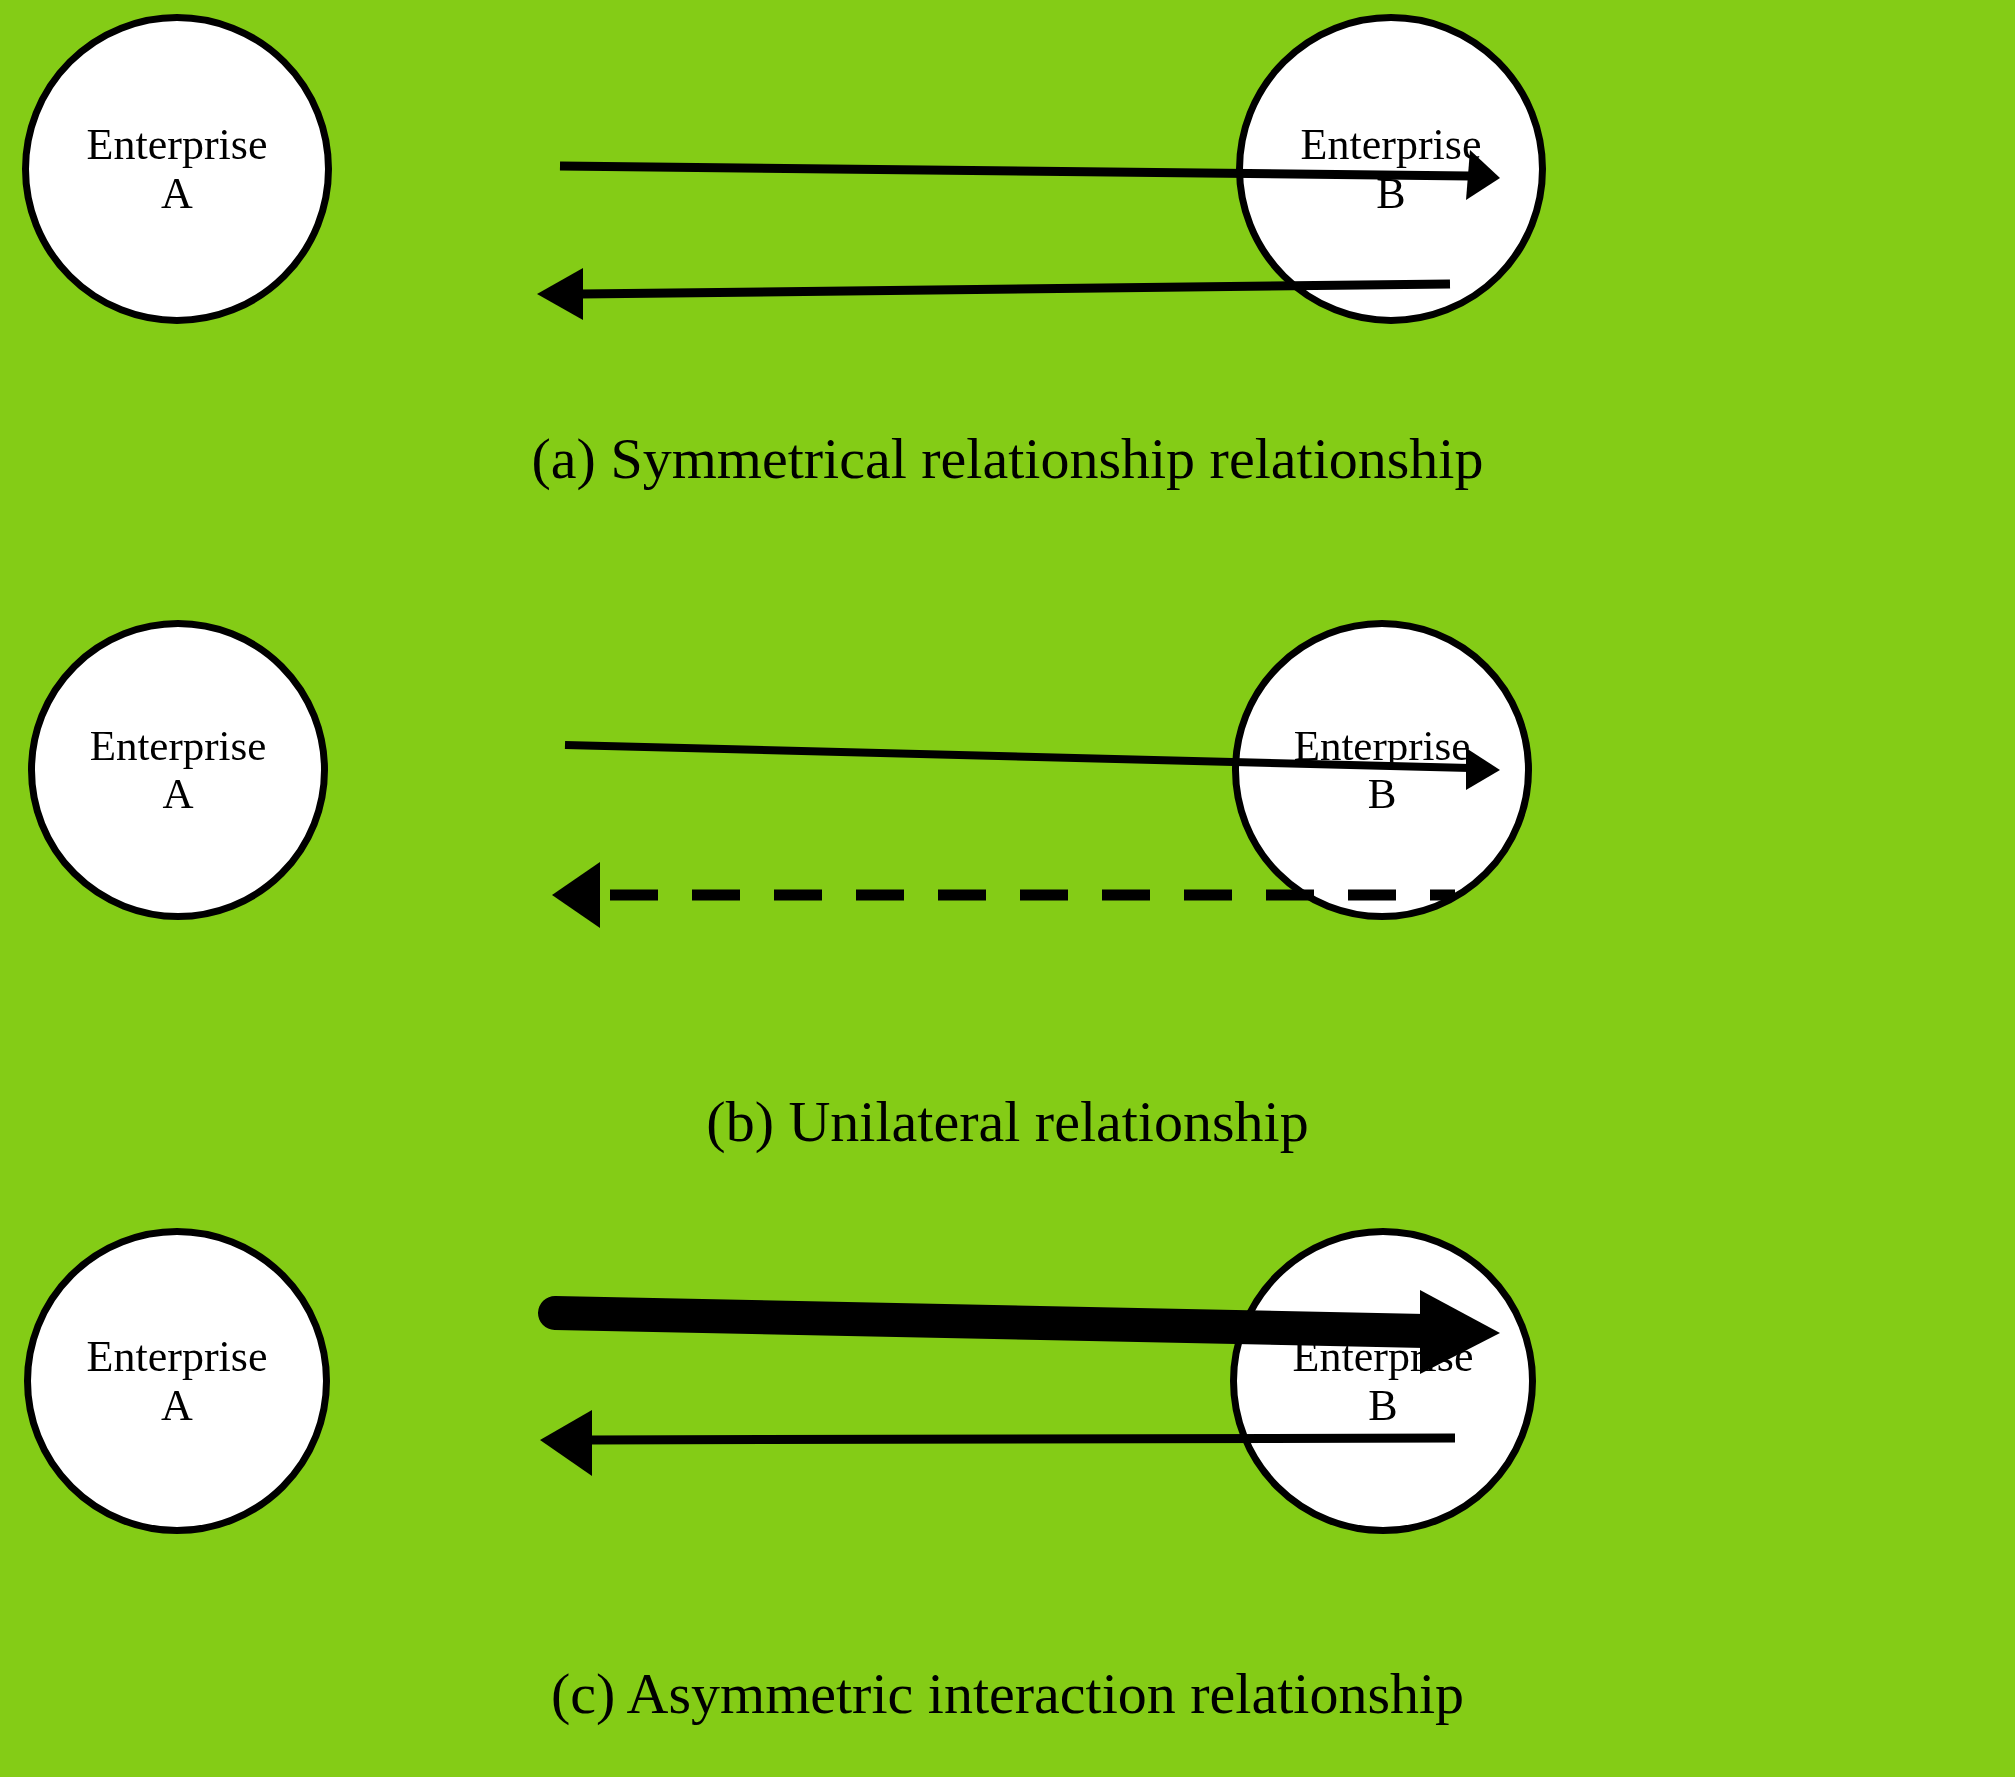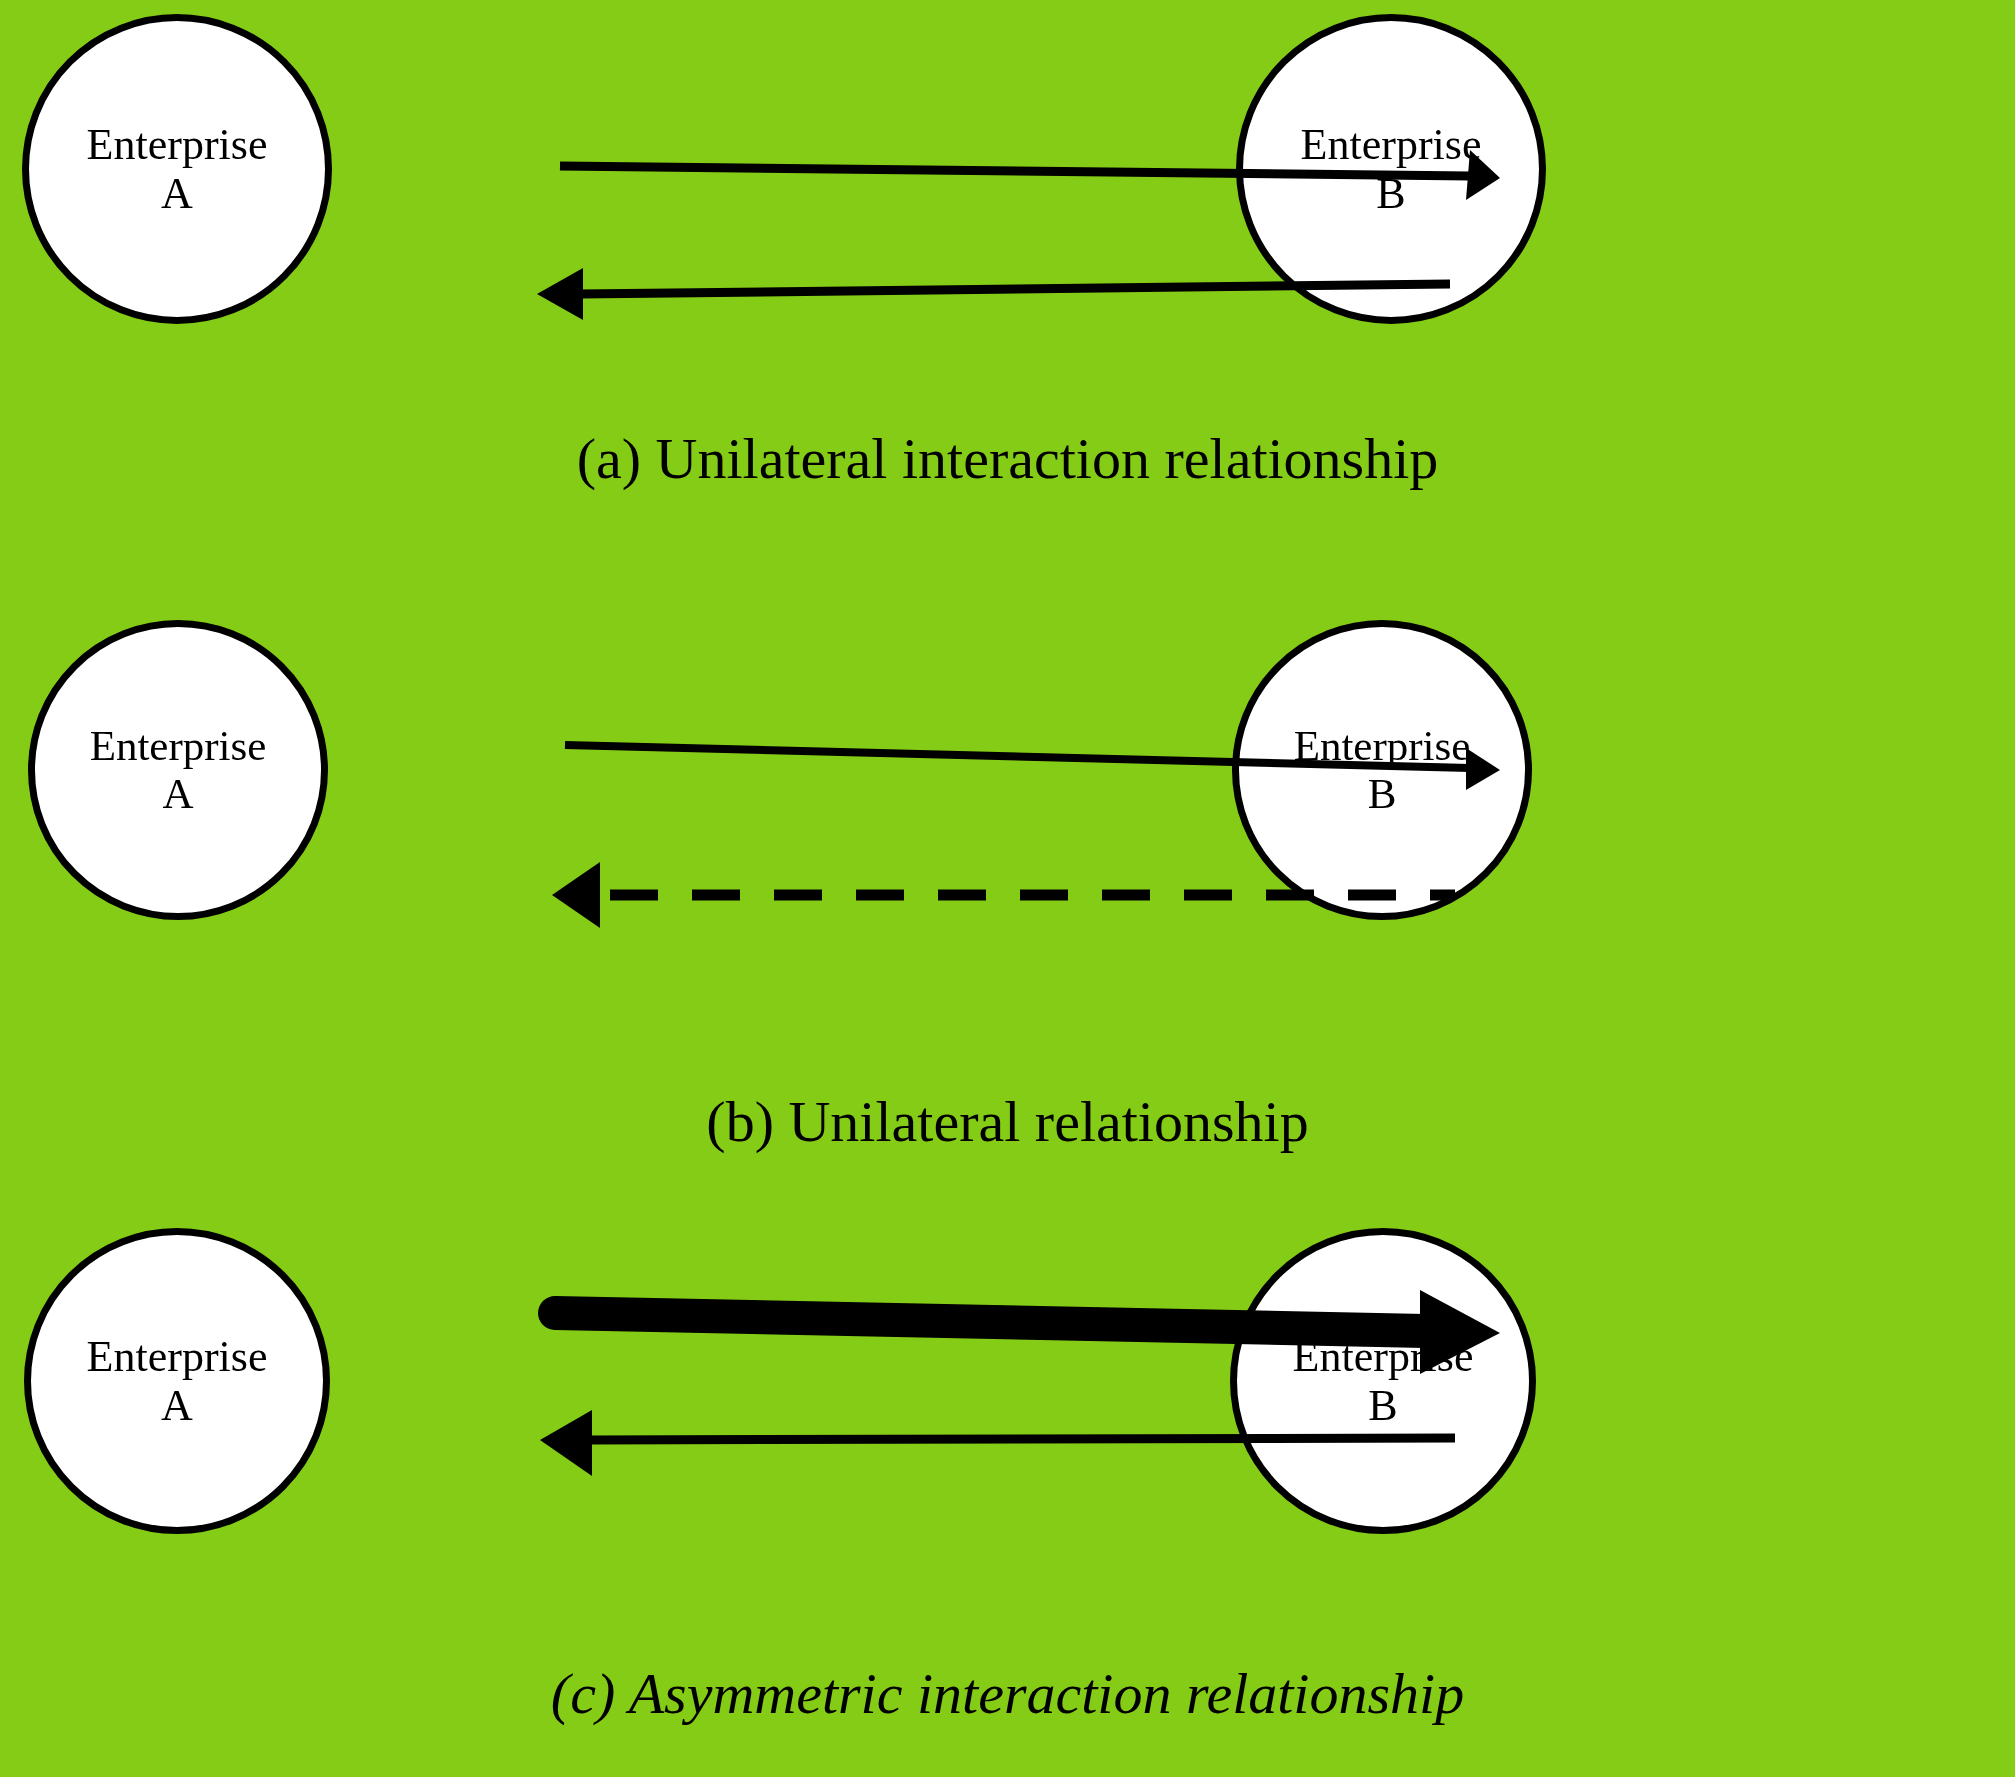--- a/index.html
+++ b/index.html
@@ -71,21 +71,21 @@
   #panel-b .panel-stage { height: 430px; }
   #node-b-left  { left: 28px;   top: 0px;  width: 300px; height: 300px; font-size: 43px; }
   #node-b-right { left: 1232px; top: 0px;  width: 300px; height: 300px; font-size: 43px; }
   #caption-b { top: 468px; font-size: 58px; }
 
   
   #panel-c { top: 1228px; height: 549px; }
   #panel-c .panel-stage { height: 420px; }
   #node-c-left  { left: 24px;   top: 0px;  width: 306px; height: 306px; font-size: 44px; }
   #node-c-right { left: 1230px; top: 0px;  width: 306px; height: 306px; font-size: 44px; }
-  #caption-c { top: 432px; font-size: 58px; font-style: italic; }
+  #caption-c { top: 432px; font-size: 58px; }
 </style>
 </head>
 <body>
 
 <div id="figure">
 
   <section class="panel" id="panel-a">
     <div class="panel-stage">
 
       <div class="node" id="node-a-left">
@@ -105,21 +105,21 @@
           <polygon points="1470,150 1500,178 1466,200" fill="#000000"></polygon>
         </g>
 
         <g>
           <path d="M 580 294 L 1450 284" stroke="#000000" stroke-width="9" fill="none" stroke-linecap="butt"></path>
           <polygon points="583,268 583,320 537,294" fill="#000000"></polygon>
         </g>
       </svg>
 
     </div>
-    <div class="caption" id="caption-a">(a) Unilateral interaction relationship</div>
+    <div class="caption" id="caption-a">(a) Symmetrical relationship relationship</div>
   </section>
 
   <section class="panel" id="panel-b">
     <div class="panel-stage">
 
       <div class="node" id="node-b-left">
         <span class="node-line">Enterprise</span>
         <span class="node-line">A</span>
       </div>
 

